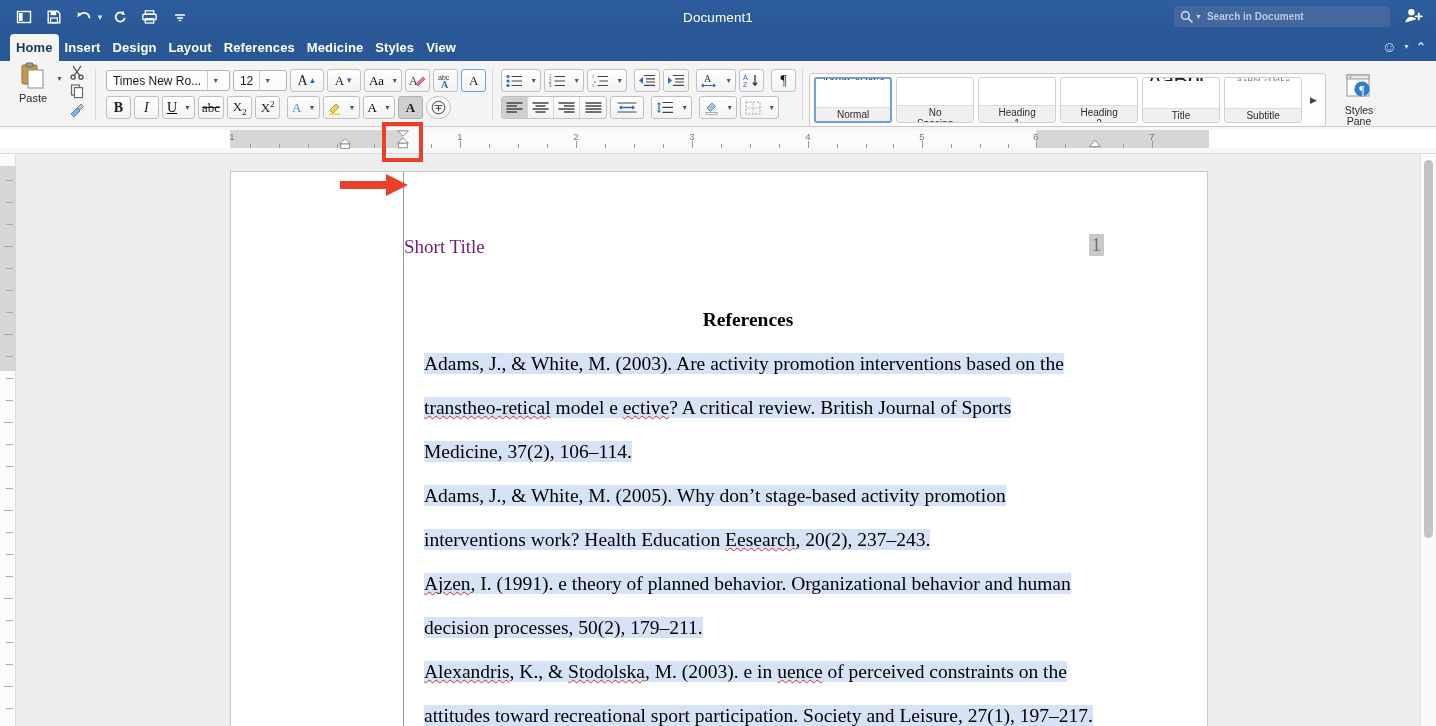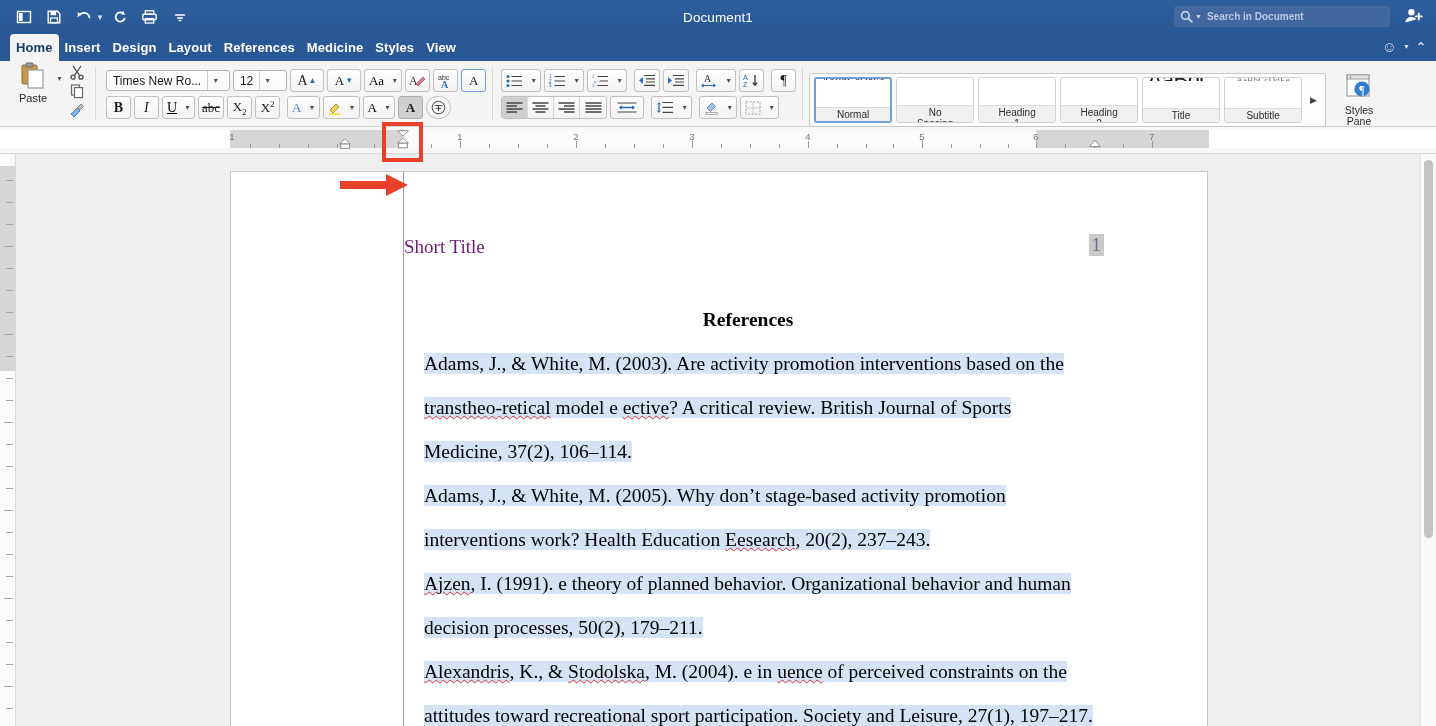--- a/index.html
+++ b/index.html
@@ -741,21 +741,21 @@
 
       <p class="ref-entry">
         <span class="hl">Adams, J., &amp; White, M. (2005). Why don’t stage-based activity promotion interventions work? Health Education </span><span class="hl sp">Eesearch</span><span class="hl">, 20(2), 237–243.</span>
       </p>
 
       <p class="ref-entry">
         <span class="hl sp">Ajzen</span><span class="hl">, I. (1991).  e theory of planned behavior. Organizational behavior and human decision processes, 50(2), 179–211.</span>
       </p>
 
       <p class="ref-entry">
-        <span class="hl sp">Alexandris</span><span class="hl">, K., &amp; </span><span class="hl sp">Stodolska</span><span class="hl">, M. (2004).  e in </span><span class="hl sp">uence</span><span class="hl"> of perceived constraints on the attitudes toward recreational sport participation. Society and Leisure, 27(1), 197–217.</span>
+        <span class="hl sp">Alexandris</span><span class="hl">, K., &amp; </span><span class="hl sp">Stodolska</span><span class="hl">, M. (2003).  e in </span><span class="hl sp">uence</span><span class="hl"> of perceived constraints on the attitudes toward recreational sport participation. Society and Leisure, 27(1), 197–217.</span>
       </p>
     </div>
   </div>
 </div>
 
 <div class="vscroll">
   <div class="vthumb"></div>
 </div>
 
 <div class="anno-rect"></div>

